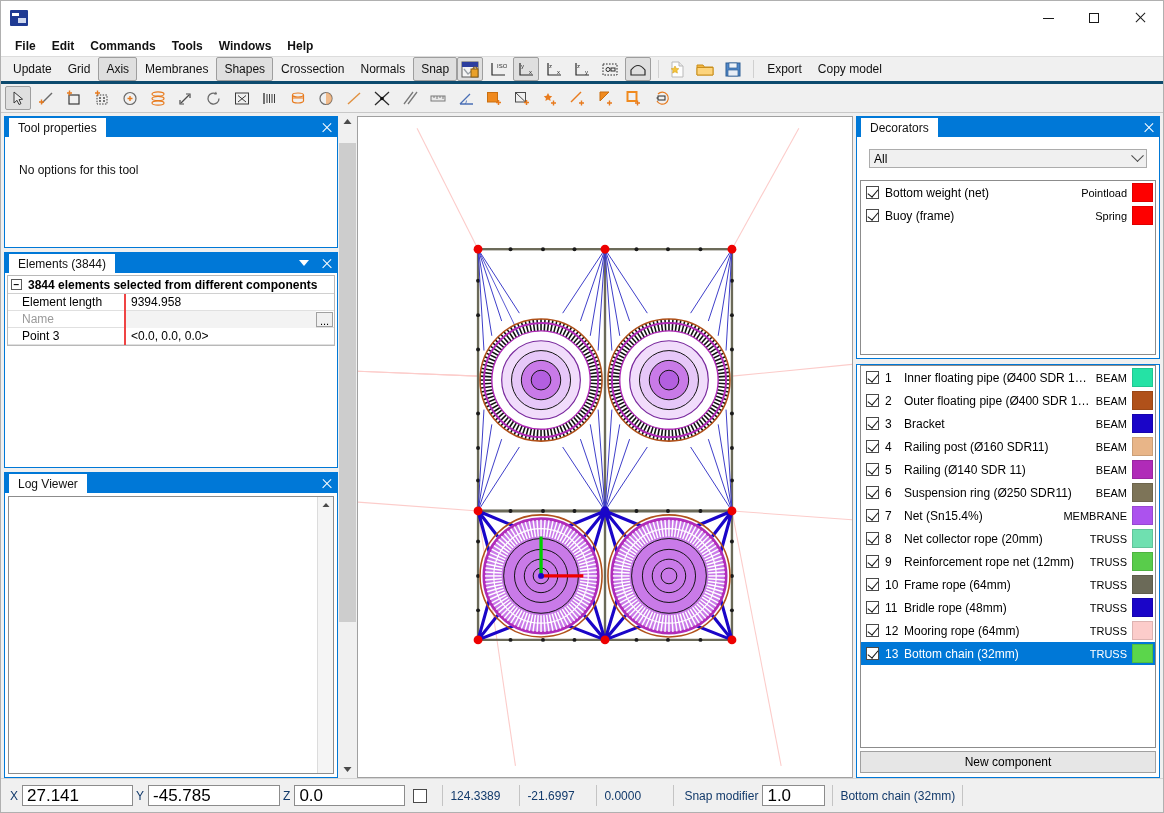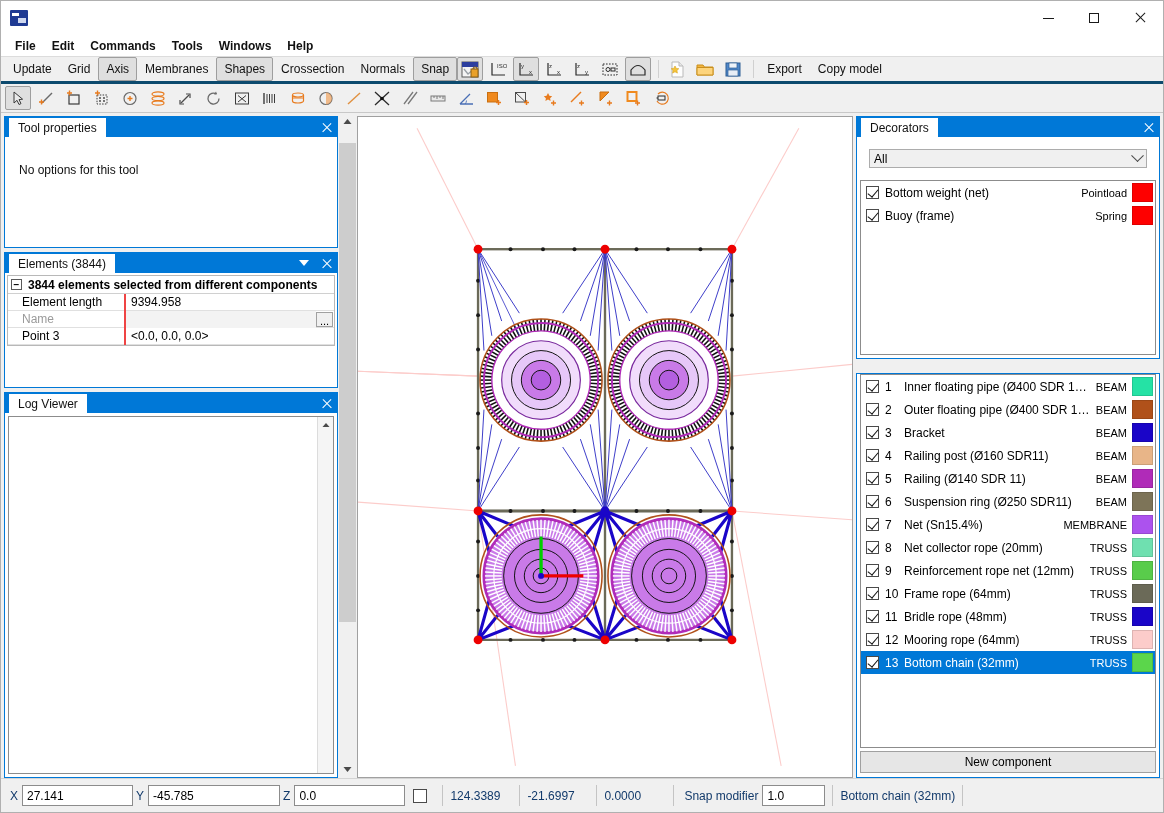--- a/index.html
+++ b/index.html
@@ -120,21 +120,21 @@
             display:flex; flex-direction:column; }
   .log-sb .sb-arrow { width:15px; height:15px; background:#f5f5f5; }
 
   
   .viewwrap { flex:1; min-width:0; padding:3px 3px 0 1px; display:flex; }
   .viewport { flex:1; background:#fff; border:1px solid #a0a0a0;
               position:relative; overflow:hidden; }
 
   
   .rightcol { width:307px; flex:0 0 307px; display:flex; flex-direction:column;
-              padding:3px 3px 0 0; gap:14px; background:#f0f0f0; }
+              padding:3px 3px 0 0; gap:5px; background:#f0f0f0; }
 
   .combo { height:19px; margin:12px; border:1px solid #acacac; background:#f0f0f0;
            display:flex; align-items:center; padding:0 4px; font-size:12px; }
   .combo .csp { flex:1; }
   .chev { width:9px; height:9px; border-right:1.4px solid #4a4a4a;
           border-bottom:1.4px solid #4a4a4a; transform:rotate(45deg) translate(-2px,-2px); }
 
   .listbox { flex:1; margin:0 3px 3px 3px; border:1px solid #8c8c8c;
              background:#fff; overflow:hidden; }
   .lrow { height:23px; display:flex; align-items:center; padding:0 2px 0 5px;
@@ -153,21 +153,21 @@
   .newbtn { height:22px; margin:0 3px 4px 3px; border:1px solid #a0a0a0;
             background:#e6e6e6; display:flex; align-items:center;
             justify-content:center; font-size:12px; }
 
   
   .status { height:34px; flex:0 0 34px; background:#f0f0f0;
             border-top:1px solid #d4d4d4; display:flex; align-items:center;
             padding:0 6px; font-size:12px; }
   .lbl { color:#123a6b; margin:0 4px 0 3px; }
   .sfield { height:21px; border:1px solid #8c8c8c; background:#fff;
-            padding:0 4px; display:flex; align-items:center; font-size:12px; }
+            padding:0 4px; display:flex; align-items:center; font-size:17px; }
   .scb { width:14px; height:14px; border:1px solid #4a4a4a; background:#fff;
          margin:0 8px; }
   .svsep { width:1px; height:21px; background:#c4c4c4; margin:0 7px; }
   .snum { color:#123a6b; min-width:62px; }
   .stext { color:#123a6b; }
 </style>
 </head>
 <body>
 
 <div class="app">
@@ -446,21 +446,21 @@
           <div class="head-sp"></div>
           <div class="head-btn">
               <div class="xs"></div>
             </div>
         </div>
         <div class="panel-body">
           <div class="tp-text">No options for this tool</div>
         </div>
       </div>
 
-      <div class="panel" style="height:136px;">
+      <div class="panel" style="height:216px;">
         <div class="panel-head">
           <div class="panel-tab">Elements (3844)</div>
           <div class="head-sp"></div>
           <div class="head-btn">
               <div class="caret-d"></div>
             </div>
           <div class="head-btn">
               <div class="xs"></div>
             </div>
         </div>

